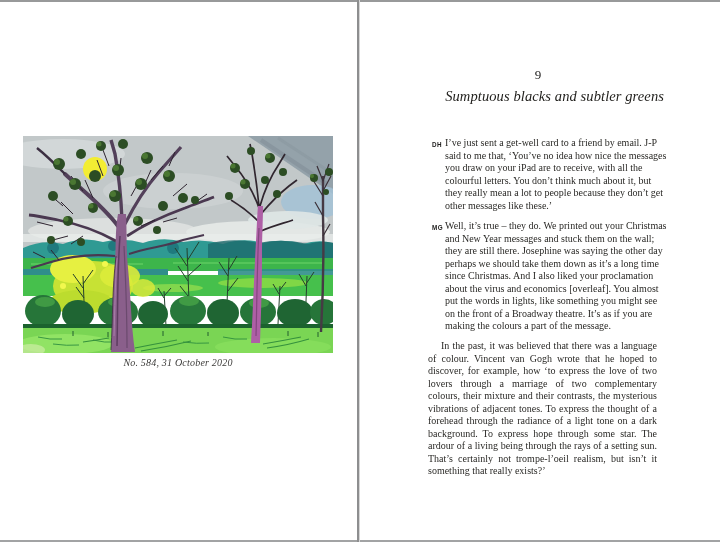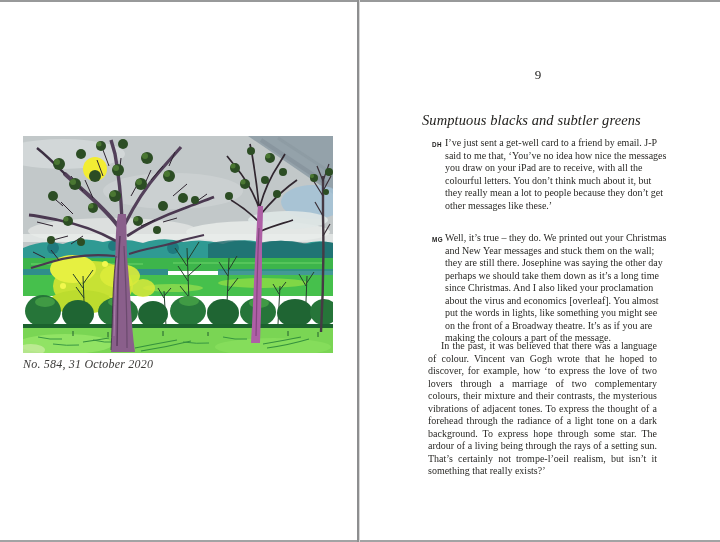--- a/index.html
+++ b/index.html
@@ -10,32 +10,32 @@
     color:#222120;
   }
   .edge-top{position:absolute;left:0;top:0;width:720px;height:2px;background:#98999a;}
   .edge-bottom{position:absolute;left:0;bottom:0;width:720px;height:2px;background:#a2a3a4;}
   .gutter{position:absolute;left:357px;top:0;bottom:0;width:2px;background:#8d8e8f;}
   .gutter-light{position:absolute;left:359px;top:0;bottom:0;width:1px;background:#d6d6d6;}
 
   
   .painting{position:absolute;left:23px;top:136px;width:310px;height:217px;}
   .caption{
-    position:absolute;left:23px;top:357px;width:310px;
-    font-style:italic;font-size:12px;letter-spacing:.2px;color:#3c3b39;
+    position:absolute;left:23px;top:357px;width:310px;text-align:center;
+    font-style:italic;font-size:10px;letter-spacing:.2px;color:#3c3b39;
   }
 
   
   .chapter-number{
     position:absolute;left:420px;top:67px;width:236px;text-align:center;
     font-size:13px;color:#262524;
   }
   .chapter-title{
-    position:absolute;left:422px;top:88px;width:252px;text-align:left;
-    font-style:italic;font-size:14.5px;letter-spacing:.1px;color:#23221f;margin-top:24px;
+    position:absolute;left:412px;top:88px;width:252px;text-align:right;
+    font-style:italic;font-size:14.5px;letter-spacing:.1px;color:#23221f;
   }
   .para{
     position:absolute;left:432px;width:237px;
     font-size:10px;line-height:12.5px;color:#2a2926;
   }
   .dialogue{padding-left:13px;box-sizing:border-box;text-align:left;}
   .speaker{
     position:absolute;left:0;top:1.5px;
     font-family:"Liberation Sans", sans-serif;font-weight:700;
     font-size:6.3px;letter-spacing:.4px;color:#1c1b1a;
@@ -232,21 +232,21 @@
   </div>
   <div class="caption">No. 584, 31 October 2020</div>
 
   <div class="chapter-number">9</div>
   <div class="chapter-title">Sumptuous blacks and subtler greens</div>
 
   <div class="para dialogue" style="top:137px;">
     <span class="speaker">DH</span><span>I’ve just sent a get-well card to a friend by email. J-P said to me that, ‘You’ve no idea how nice the messages you draw on your iPad are to receive, with all the colourful letters. You don’t think much about it, but they really mean a lot to people because they don’t get other messages like these.’</span>
   </div>
 
-  <div class="para dialogue" style="top:220px;margin-top:12px;">
+  <div class="para dialogue" style="top:220px;">
     <span class="speaker">MG</span><span>Well, it’s true – they do. We printed out your Christmas and New Year messages and stuck them on the wall; they are still there. Josephine was saying the other day perhaps we should take them down as it’s a long time since Christmas. And I also liked your proclamation about the virus and economics [overleaf]. You almost put the words in lights, like something you might see on the front of a Broadway theatre. It’s as if you are making the colours a part of the message.</span>
   </div>
 
   <div class="para narration" style="top:340px;">
     <span>In the past, it was believed that there was a language of colour. Vincent van Gogh wrote that he hoped to discover, for example, how ‘to express the love of two lovers through a marriage of two complementary colours, their mixture and their contrasts, the mysterious vibrations of adjacent tones. To express the thought of a forehead through the radiance of a light tone on a dark background. To express hope through some star. The ardour of a living being through the rays of a setting sun. That’s certainly not </span><span class="it">trompe-l’oeil</span><span> realism, but isn’t it something that really exists?’</span>
   </div>
 
 </div>
 
 </body></html>

